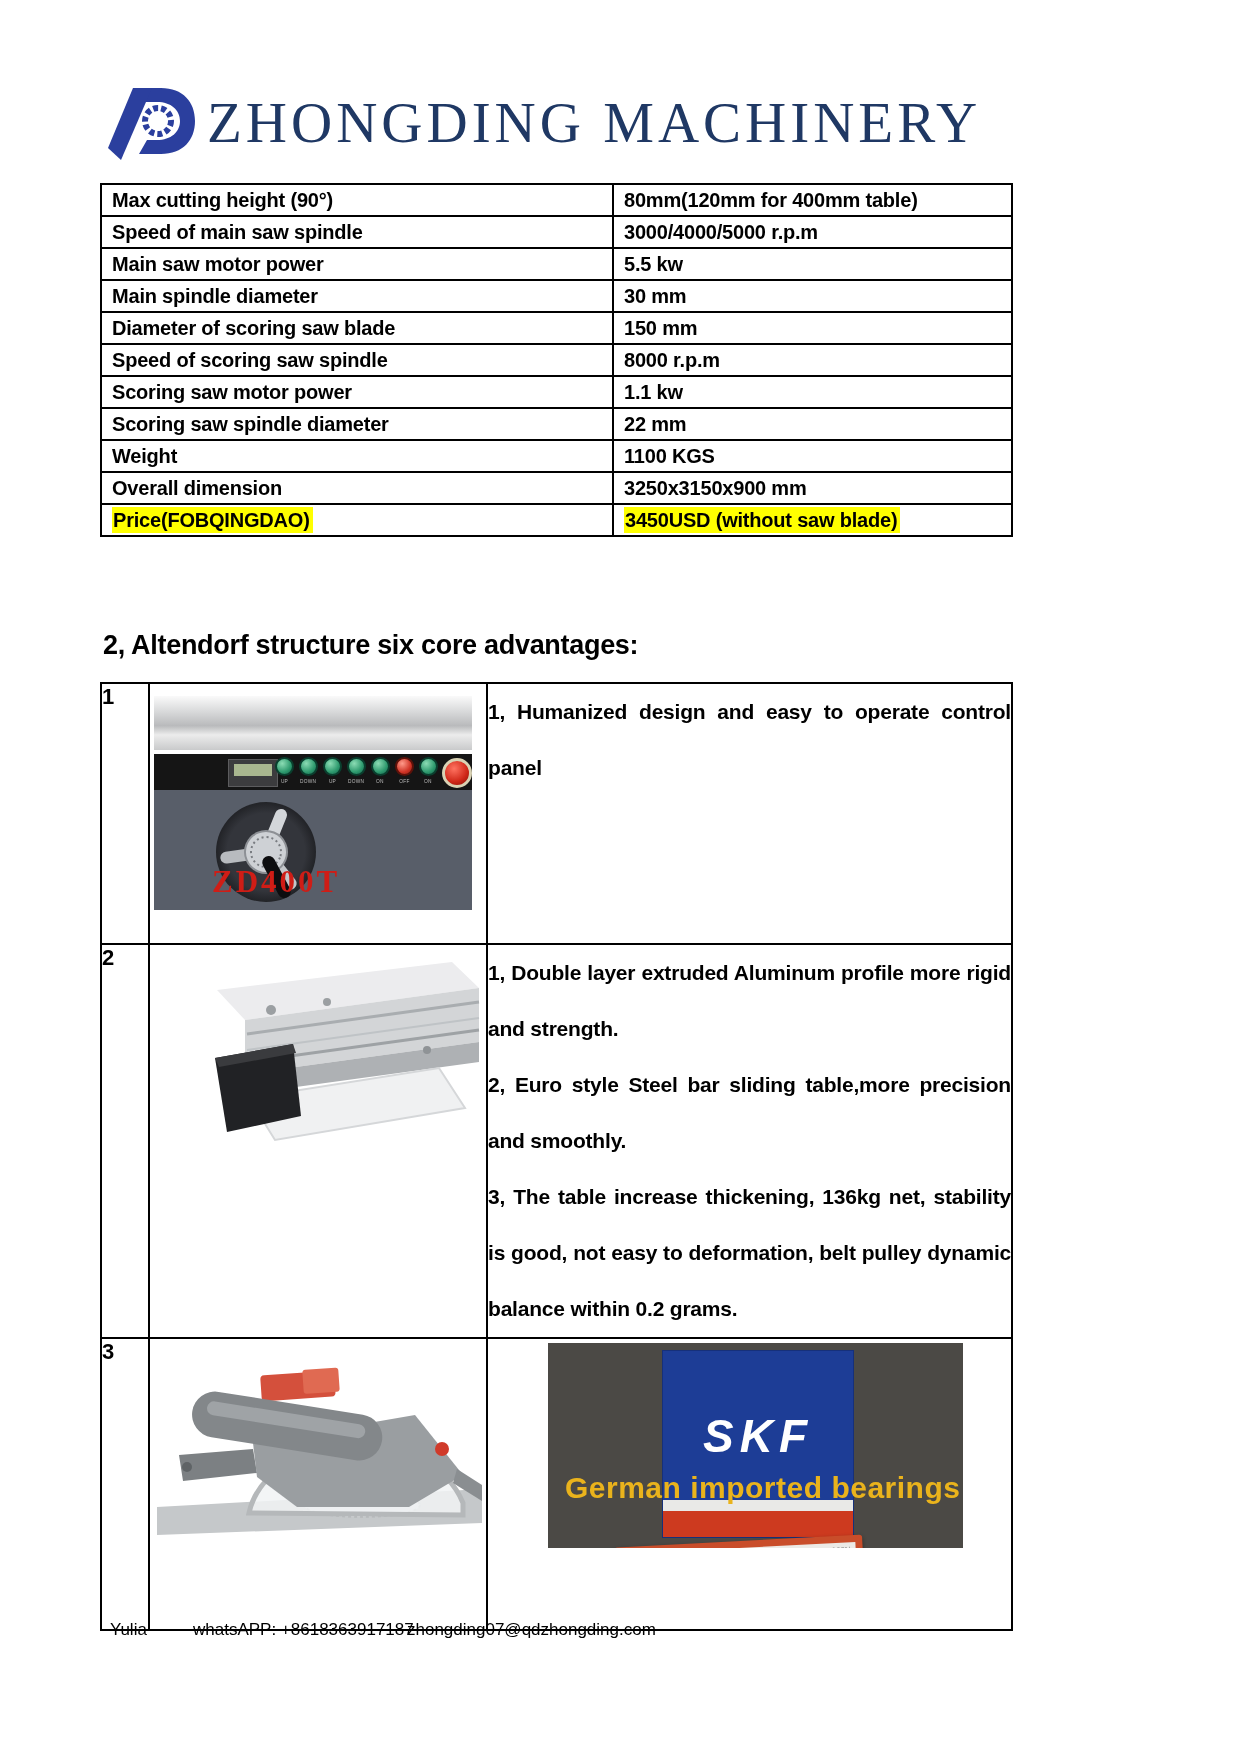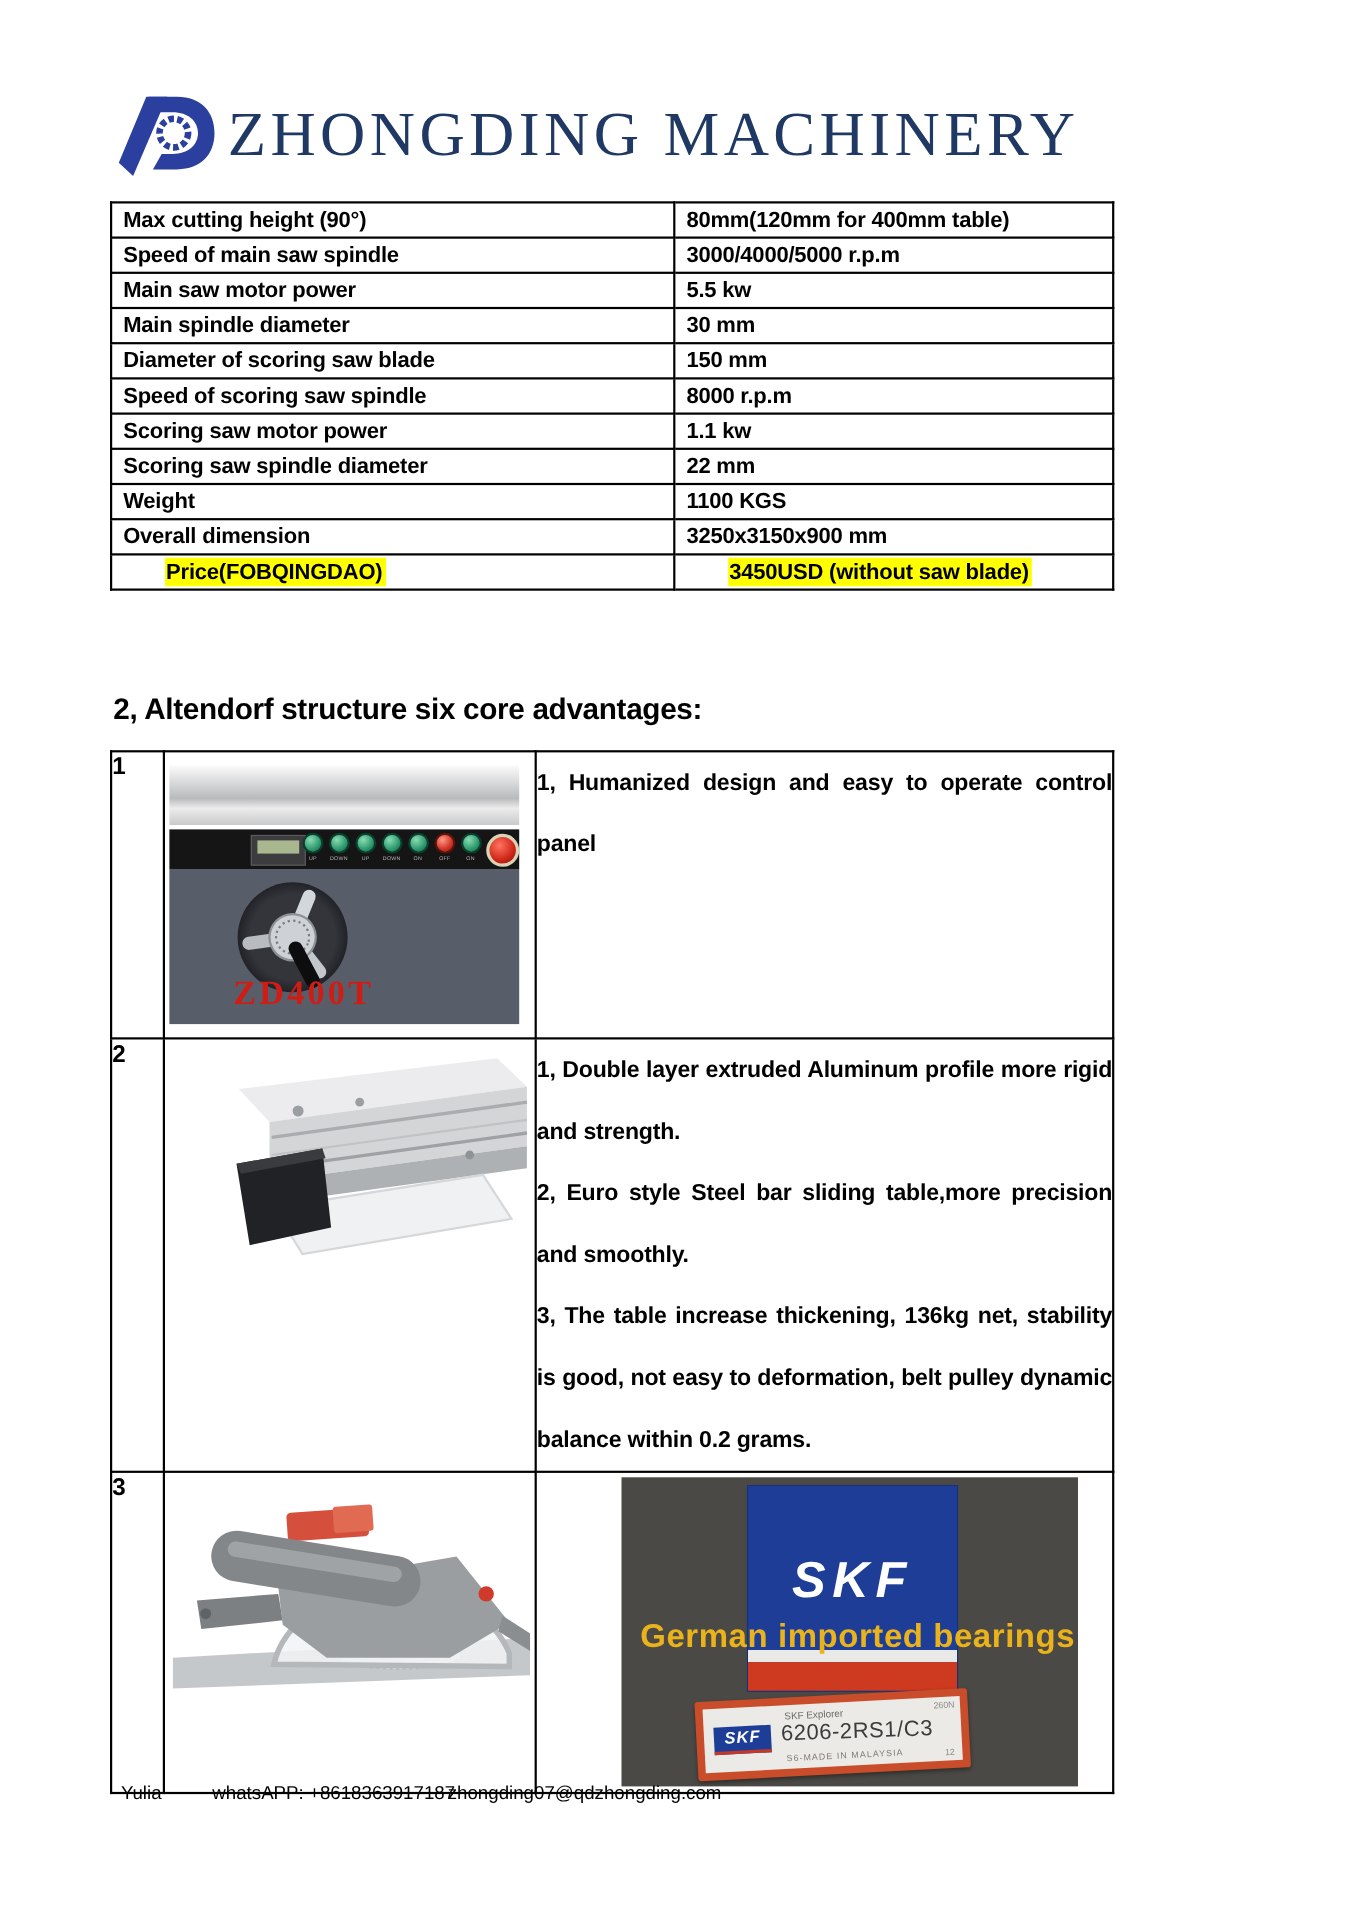--- a/index.html
+++ b/index.html
@@ -9,21 +9,21 @@
   
   .brand{position:absolute;left:103px;top:82px;display:flex;align-items:center;}
   .logo-mark{width:96px;height:80px;flex:0 0 auto;}
   .logo-text{font-family:"Liberation Serif",serif;font-weight:normal;font-size:57px;
              color:#1f3864;letter-spacing:4px;margin-left:8px;white-space:nowrap;}
 
   
   table.spec{position:absolute;left:100px;top:183px;width:911px;border-collapse:collapse;table-layout:fixed;}
   table.spec td{border:2px solid #000;height:30px;vertical-align:middle;
                 font-weight:bold;font-size:20px;letter-spacing:-0.2px;padding:0 6px 0 10px;white-space:nowrap;overflow:hidden;}
-  .hl{background:#ffff00;padding:2px 3px 2px 1px;margin-left:38px;}
+  .hl{background:#ffff00;padding:2px 3px 2px 1px;}
 
   
   .heading{position:absolute;left:103px;top:630px;margin:0;font-size:27px;font-weight:bold;letter-spacing:-0.3px;}
 
   
   table.adv{position:absolute;left:100px;top:682px;width:911px;border-collapse:collapse;table-layout:fixed;}
   table.adv td{border:2px solid #000;vertical-align:top;padding:0;}
   td.num{font-weight:bold;font-size:22px;padding:8px 0 0 12px;}
   td.txt{padding:6px 12px 0 14px;}
   td.txt p{margin:0;font-weight:bold;font-size:21px;line-height:56px;text-align:justify;letter-spacing:-0.2px;}
@@ -37,29 +37,29 @@
   .cp-display{position:absolute;left:74px;top:5px;width:48px;height:26px;background:#3c3c3e;border:1px solid #5c5c5e;}
   .cp-display::after{content:"";position:absolute;left:5px;top:4px;right:5px;height:12px;background:#a9b78f;}
   .cp-btns{position:absolute;left:118px;top:3px;display:flex;}
   .cp-btn{width:24px;display:flex;flex-direction:column;align-items:center;}
   .cp-dot{width:15px;height:15px;border-radius:50%;
           background:radial-gradient(circle at 35% 30%,#8bdcb4,#2e9a6e 60%,#13604a);border:2px solid #0a3f2e;}
   .cp-dot.red{background:radial-gradient(circle at 35% 30%,#ff9a8a,#d03426 60%,#8c1d12);border-color:#5d120a;}
   .cp-bl{font-size:6px;line-height:8px;color:#b9b9b9;margin-top:1px;letter-spacing:.3px;transform:scale(.8);}
   .cp-estop{width:24px;height:24px;border-radius:50%;margin:1px 0 0 2px;
             background:radial-gradient(circle at 38% 32%,#ff7361,#cf2617 60%,#7e140a);border:3px solid #d9d2b4;}
-  .cp-body{position:absolute;left:0;top:98px;width:100%;height:141px;background:#585e69;}
+  .cp-body{position:absolute;left:0;top:98px;width:100%;height:120px;background:#585e69;}
   .cp-knob{position:absolute;left:62px;top:12px;width:100px;height:100px;border-radius:50%;
            background:radial-gradient(circle,#33353b 55%,#17181b 80%,#22242a);}
   .cp-handle{position:absolute;left:116px;top:64px;width:13px;height:46px;border-radius:7px;background:#0d0d0f;transform:rotate(-28deg);}
   .cp-model{position:absolute;left:58px;bottom:10px;font-family:"Liberation Serif",serif;font-weight:bold;
             font-size:31px;color:#cf1d16;letter-spacing:3px;}
 
   
-  .skf{position:absolute;left:77px;top:4px;width:415px;height:281px;background:#4b4945;overflow:hidden;}
+  .skf{position:absolute;left:60px;top:4px;width:415px;height:205px;background:#4b4945;overflow:hidden;}
   .skf-box{position:absolute;left:115px;top:8px;width:190px;height:186px;background:#1d3d96;box-shadow:0 0 0 1px #16307a;}
   .skf-logo{position:absolute;left:0;top:58px;width:100%;text-align:center;color:#fff;
             font-weight:bold;font-style:italic;font-size:46px;letter-spacing:6px;}
   .skf-white{position:absolute;left:0;bottom:26px;width:100%;height:11px;background:#e9e9e7;}
   .skf-red{position:absolute;left:0;bottom:0;width:100%;height:26px;background:#cd3a1f;}
   .skf-caption{position:absolute;left:17px;top:128px;width:390px;color:#eab31c;
                font-weight:bold;font-size:30px;letter-spacing:.5px;white-space:nowrap;}
   .skf-small{position:absolute;left:68px;top:198px;width:248px;height:72px;background:#c94d2a;
              border-radius:3px;transform:rotate(-3deg);box-shadow:0 2px 4px rgba(0,0,0,.4);}
   .skf-label{position:absolute;left:7px;top:7px;right:7px;bottom:7px;background:#eceae6;}

